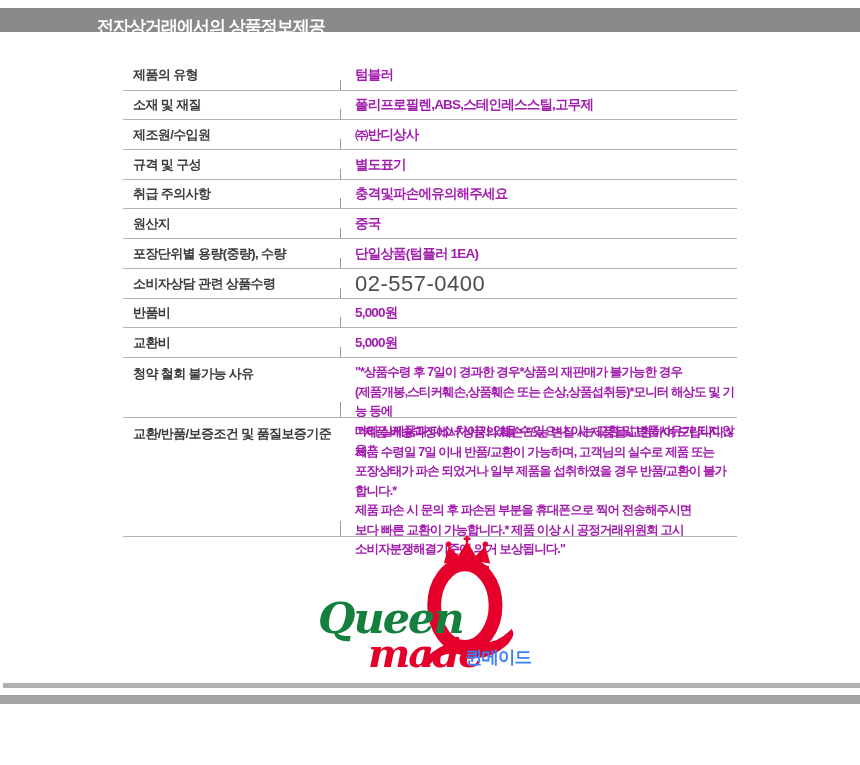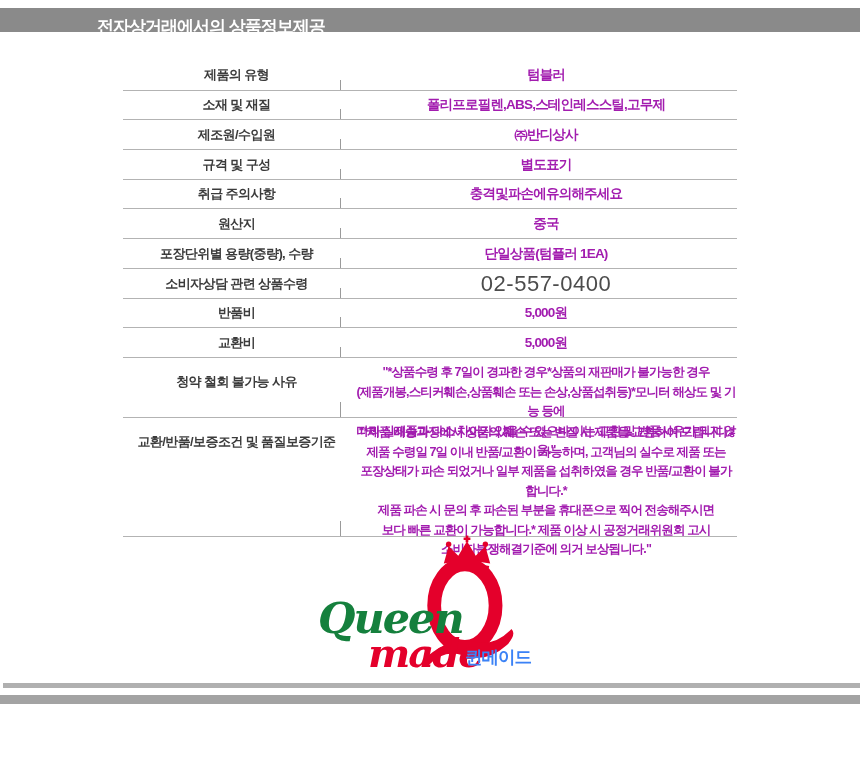--- a/index.html
+++ b/index.html
@@ -3,28 +3,28 @@
 <meta charset="utf-8">
 <style>
   html,body{margin:0;padding:0;background:#ffffff;}
   .page{position:relative;width:860px;height:765px;background:#fff;overflow:hidden;
         font-family:"Liberation Sans",sans-serif;}
   
   .header-bar{position:absolute;left:0;top:8px;width:860px;height:24px;background:#8a8a8a;}
   .header-title{position:absolute;left:97px;top:7px;color:#ffffff;font-size:17px;
         font-weight:700;letter-spacing:-1px;}
   
-  .info-table{position:absolute;left:123px;top:60px;width:614px;text-align:center;}
+  .info-table{position:absolute;left:123px;top:60px;width:614px;}
   .row{position:relative;display:flex;align-items:center;border-bottom:1px solid #b3b3b3;}
   .row.tall{align-items:flex-start;}
   .tick{position:absolute;left:217px;bottom:0;width:1px;height:10px;background:#9a9a9a;}
   .row.tall .tick{height:15px;}
   .cell-label{width:217px;flex:0 0 217px;padding-left:10px;box-sizing:border-box;
         font-size:13px;font-weight:700;color:#3b3b3b;letter-spacing:-0.6px;}
-  .row.tall .cell-label{padding-top:7px;margin-top:8px;}
+  .row.tall .cell-label{padding-top:7px;}
   .cell-value{flex:1;padding-left:15px;font-size:13.5px;font-weight:700;color:#a21caf;
         letter-spacing:-0.8px;white-space:pre-line;}
   .cell-value.phone{font-weight:400;font-size:22px;color:#4c4c4c;letter-spacing:0.5px;}
   .cell-value.para{font-size:12.5px;line-height:19.5px;padding-top:5px;letter-spacing:-0.9px;}
   
   .logo{position:absolute;left:310px;top:535px;width:250px;height:140px;}
   .logo-queen{position:absolute;left:8px;top:58px;font-family:"DejaVu Serif",serif;
         font-style:italic;font-weight:700;font-size:43px;color:#15803d;letter-spacing:-2px;}
   .logo-made{position:absolute;left:58px;top:94px;font-family:"DejaVu Serif",serif;
         font-style:italic;font-weight:700;font-size:40px;color:#e4002b;letter-spacing:-2px;}

